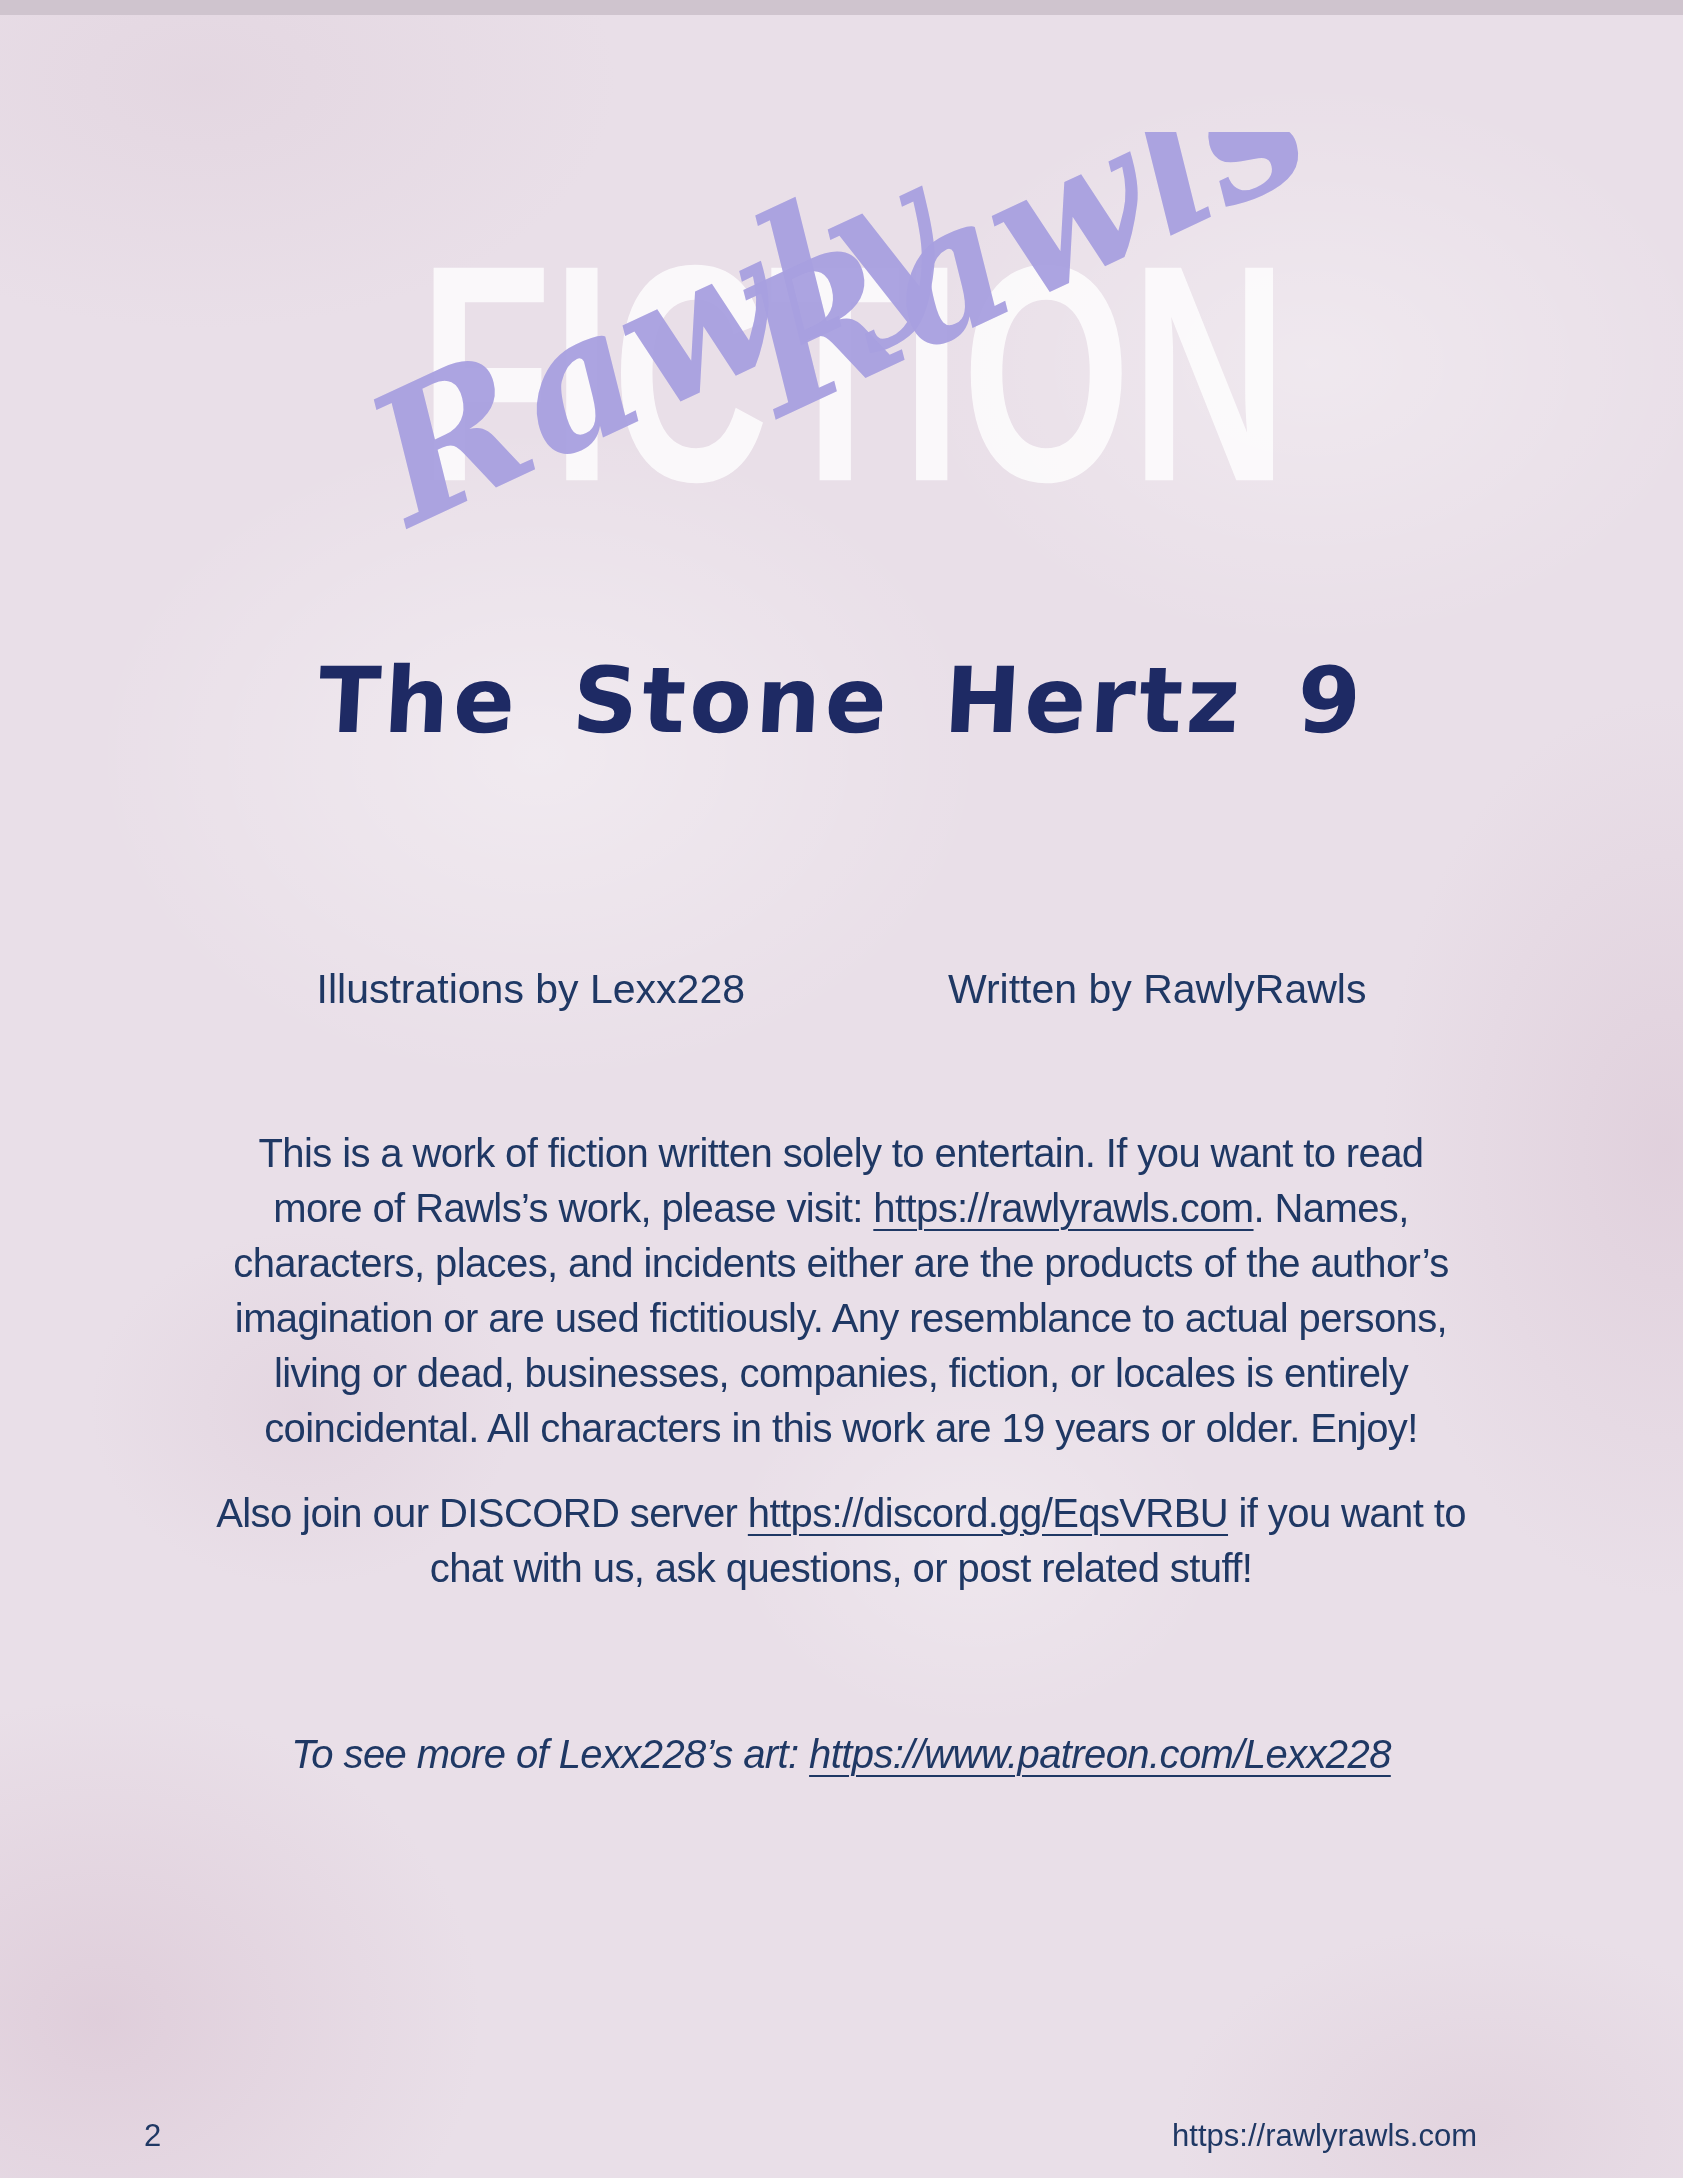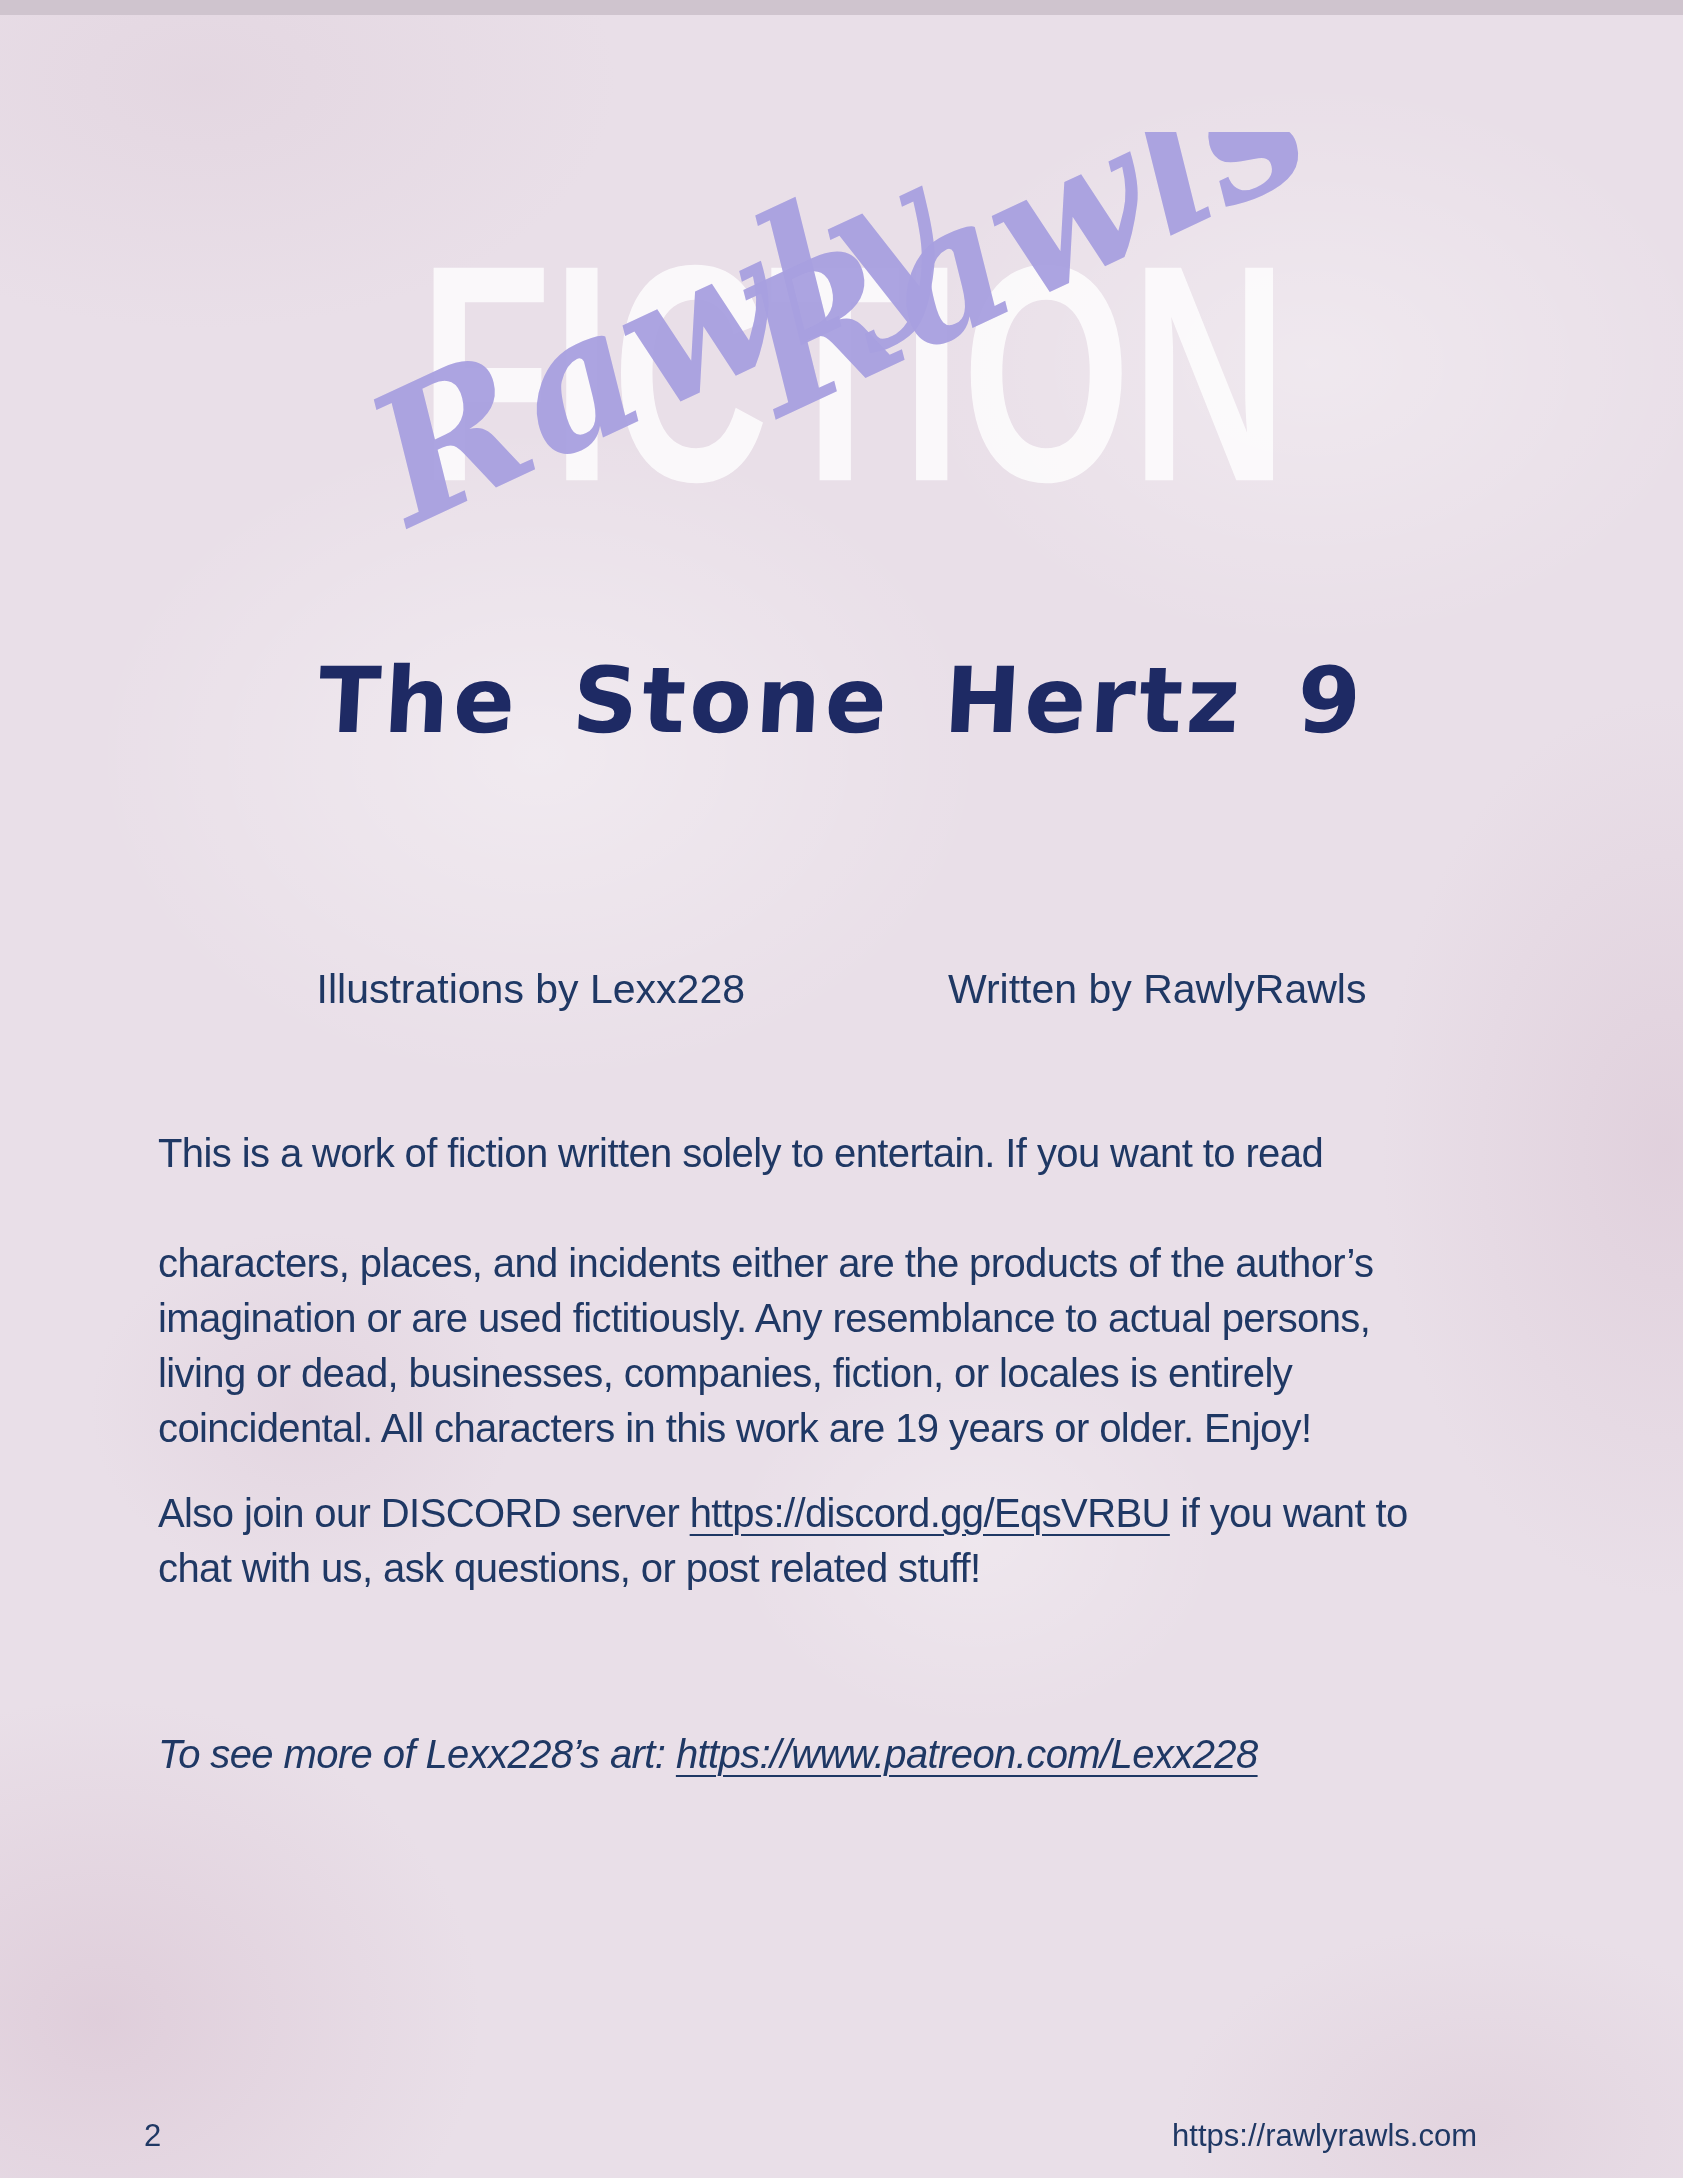--- a/index.html
+++ b/index.html
@@ -80,20 +80,21 @@
     font-size: 41px;
     line-height: 55px;
     color: var(--text-navy);
   }
 
   .text-column {
     position: absolute;
     top: 1111px;
     left: 158px;
     width: 1366px;
+    text-align: center;
     font-size: 40px;
     letter-spacing: -0.6px;
     line-height: 55px;
     color: var(--text-navy);
   }
   .text-column .para { margin: 0; }
   .text-column .para + .para { margin-top: 30px; }
   .text-column .para-patreon { margin-top: 131px !important; font-style: italic; }
 
   a.doc-link, .doc-link {
@@ -134,21 +135,21 @@
 
   <div class="byline">
     <span>Illustrations by Lexx228</span>
     <span>Written by RawlyRawls</span>
   </div>
 
   <div class="text-column">
 
     <p class="para">
       <span class="line">This is a work of fiction written solely to entertain. If you want to read</span><br>
-      <br>
+      <span class="line"><span>more of Rawls’s work, please visit: </span><a class="doc-link">https://rawlyrawls.com</a><span>. Names,</span></span><br>
       <span class="line">characters, places, and incidents either are the products of the author’s</span><br>
       <span class="line">imagination or are used fictitiously. Any resemblance to actual persons,</span><br>
       <span class="line">living or dead, businesses, companies, fiction, or locales is entirely</span><br>
       <span class="line">coincidental. All characters in this work are 19 years or older. Enjoy!</span>
     </p>
 
     <p class="para">
       <span class="line"><span>Also join our DISCORD server </span><a class="doc-link">https://discord.gg/EqsVRBU</a><span> if you want to</span></span><br>
       <span class="line">chat with us, ask questions, or post related stuff!</span>
     </p>

